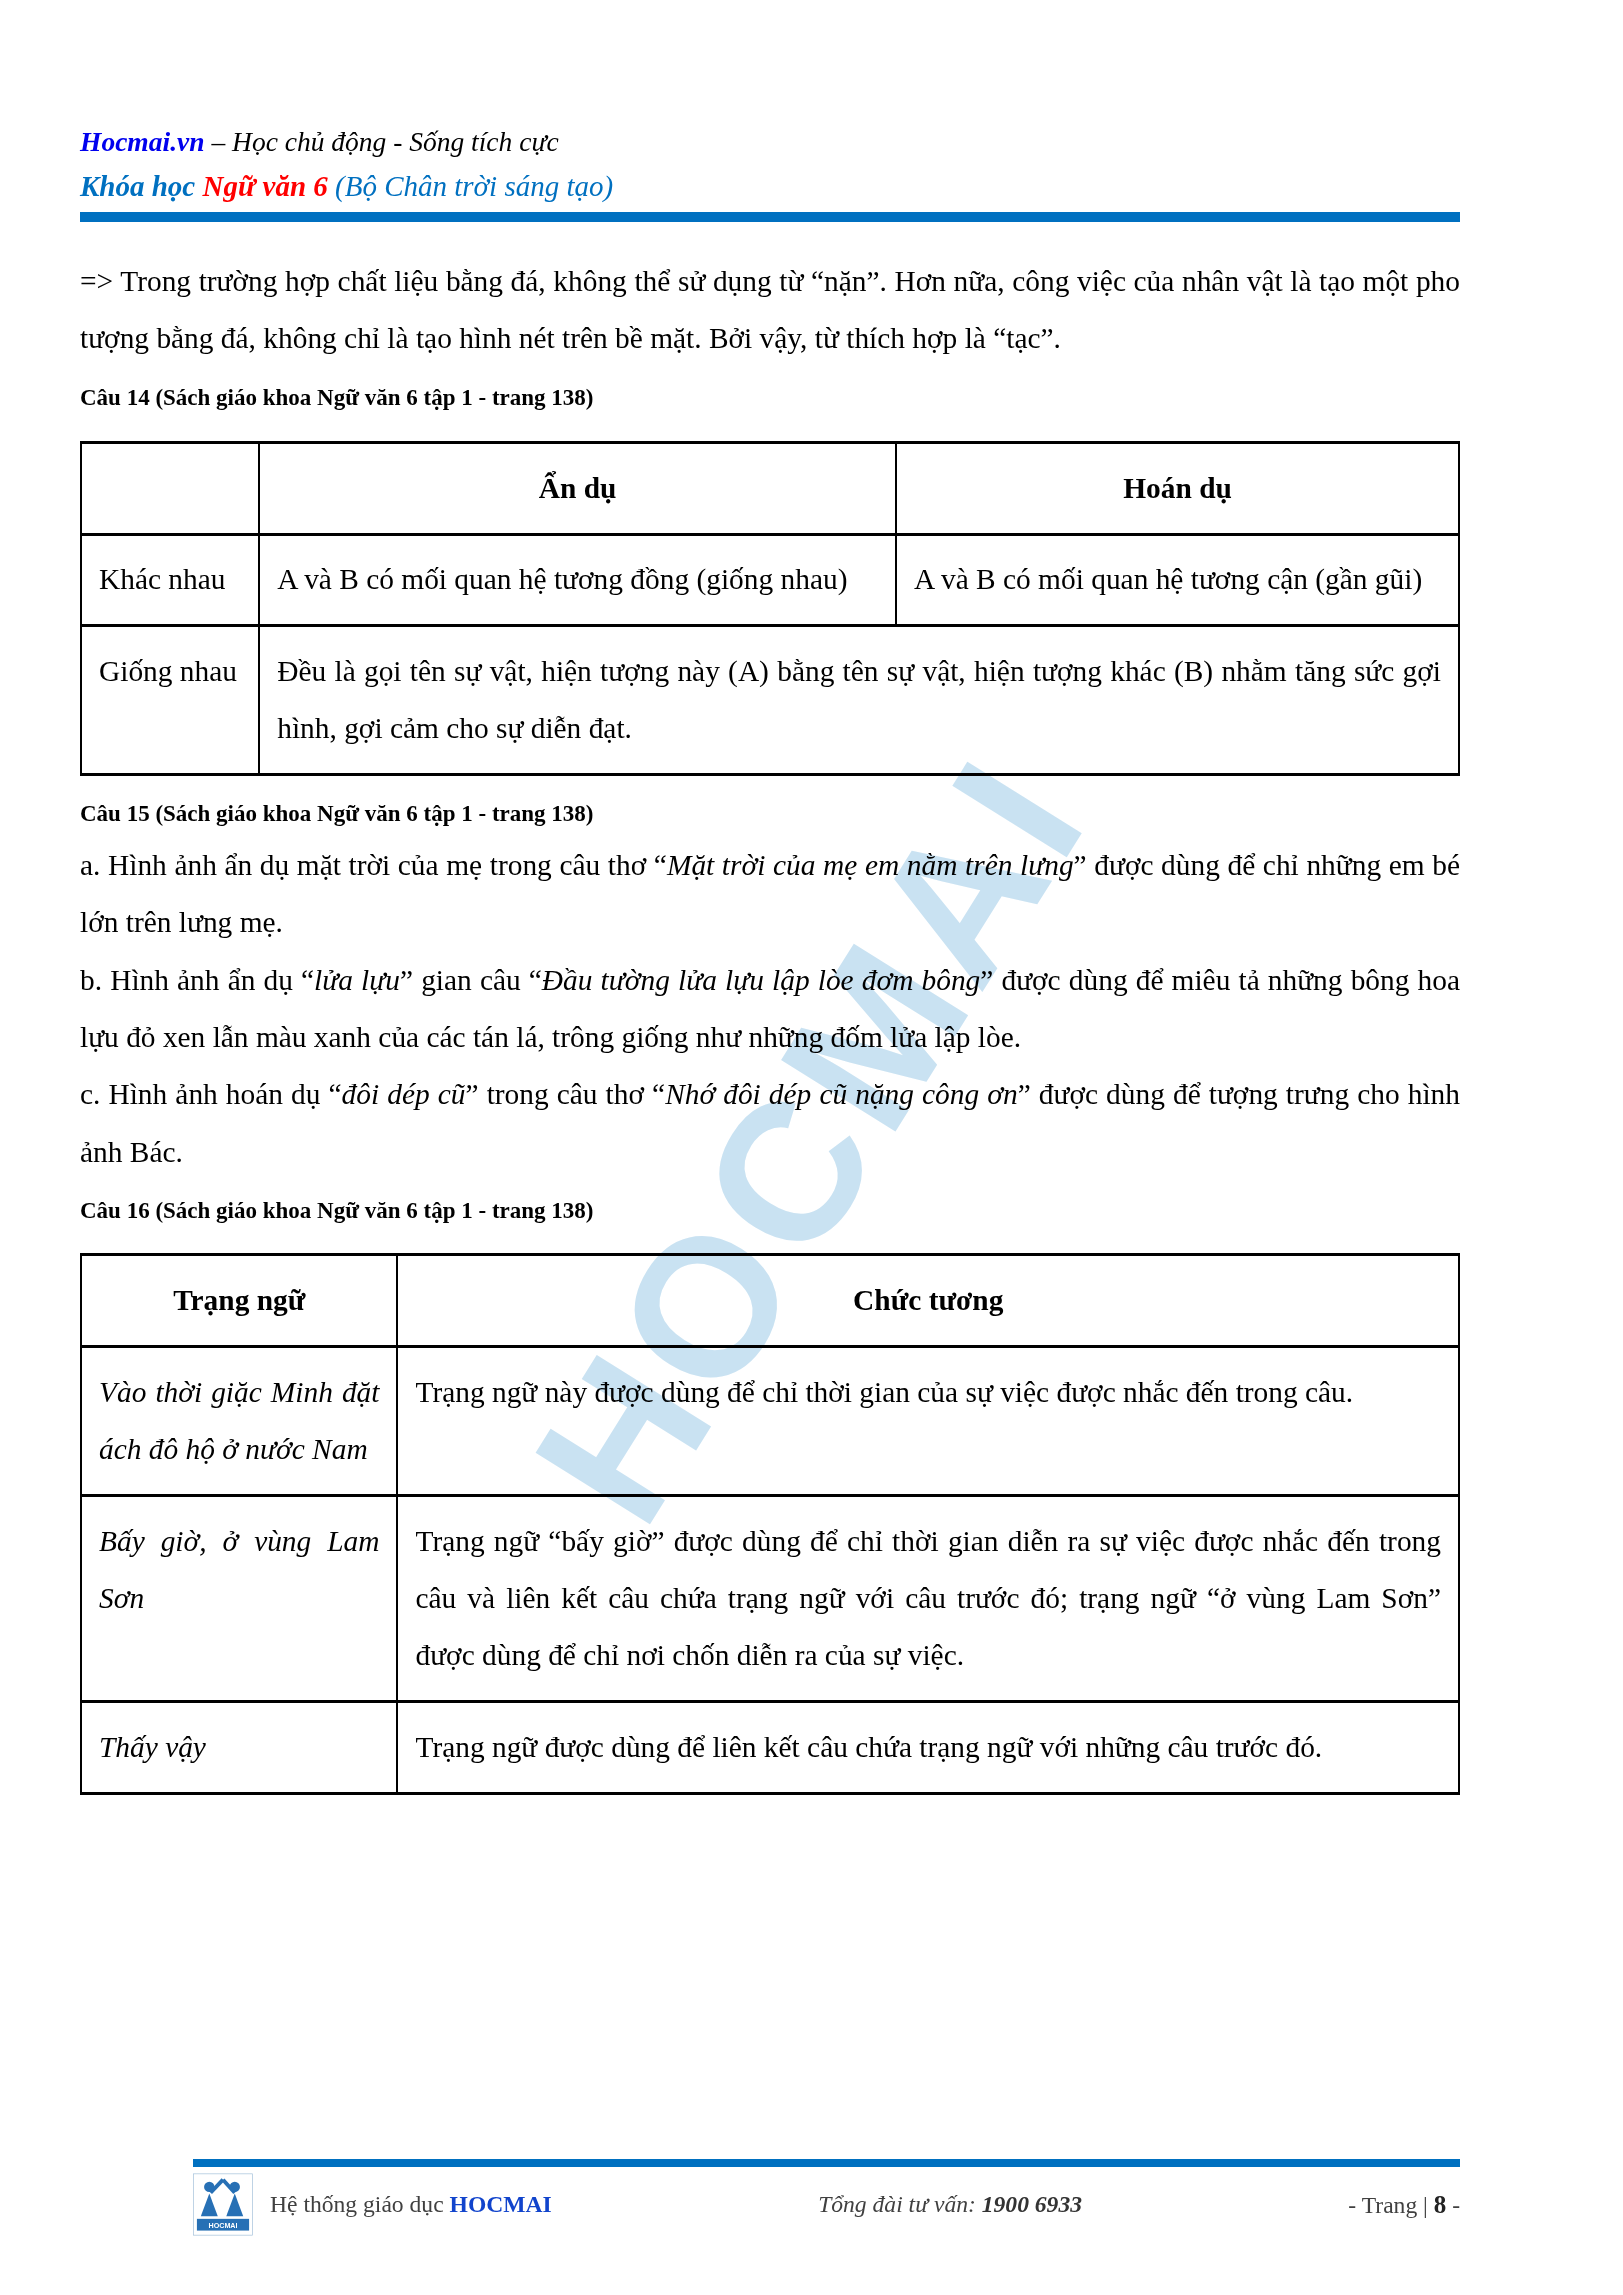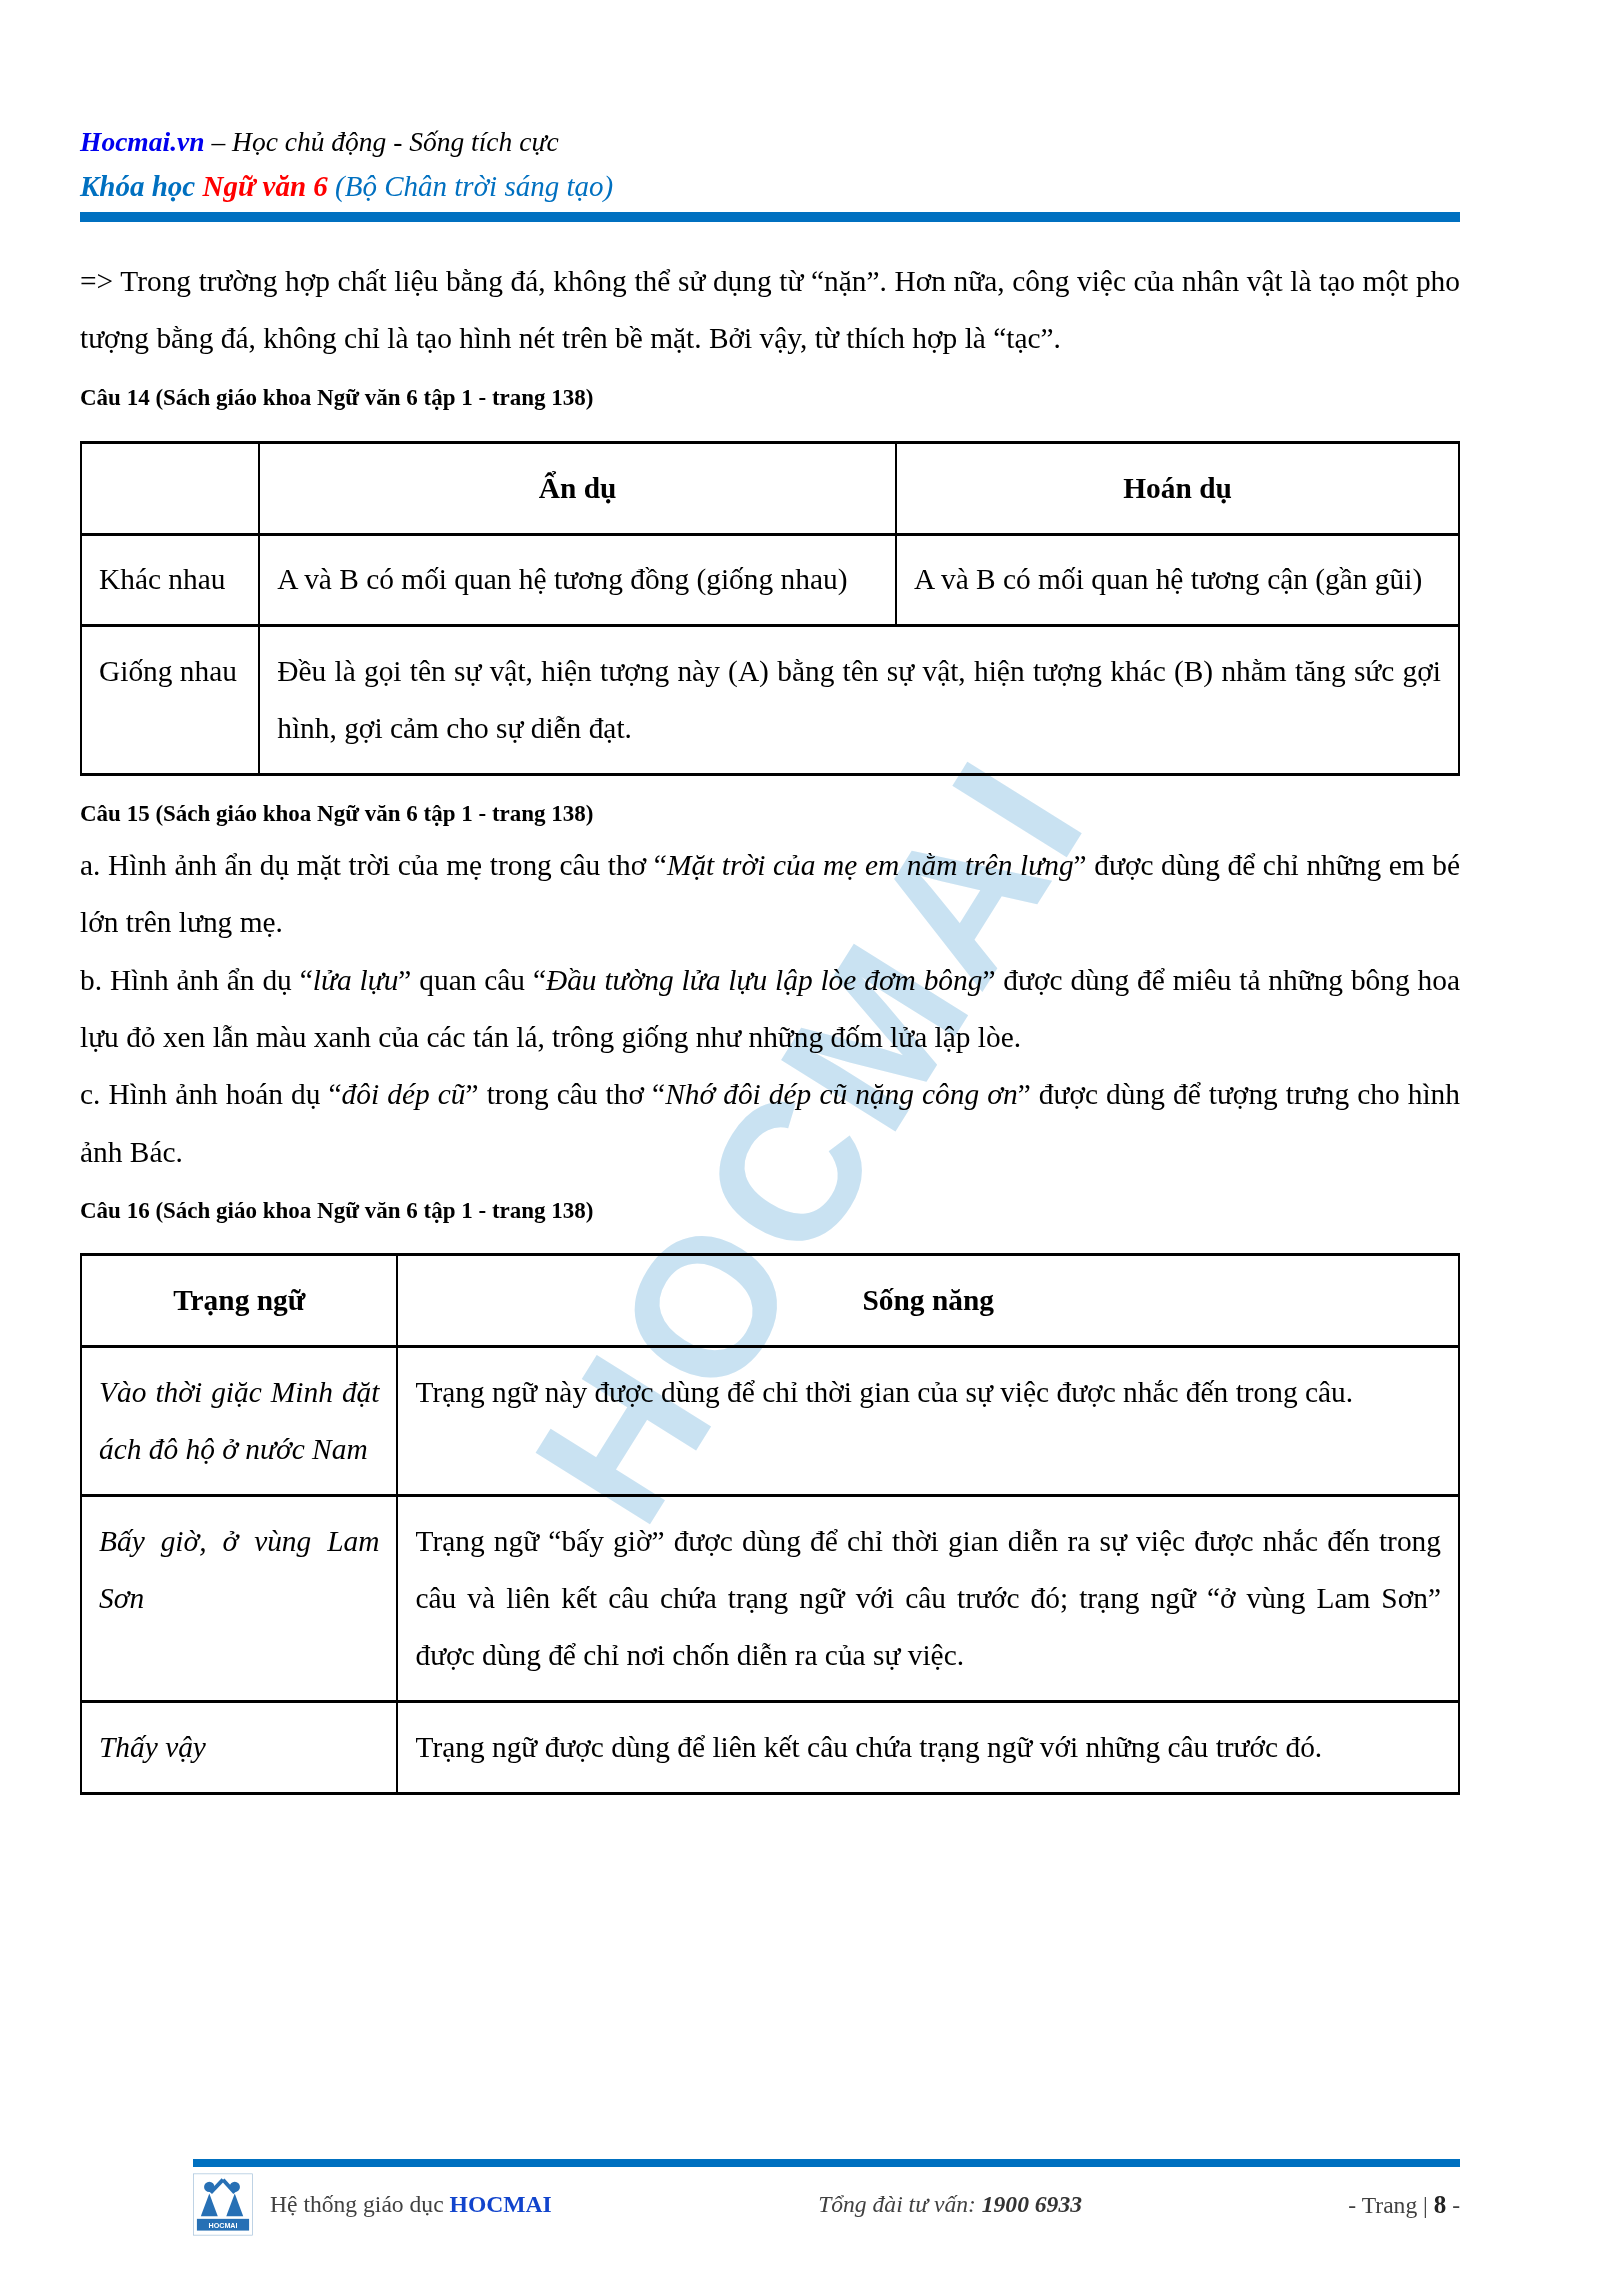--- a/index.html
+++ b/index.html
@@ -92,35 +92,35 @@
         <td class="label-cell">Giống nhau</td>
         <td class="body-cell" colspan="2">Đều là gọi tên sự vật, hiện tượng này (A) bằng tên sự vật, hiện tượng khác (B) nhằm tăng sức gợi hình, gợi cảm cho sự diễn đạt.</td>
       </tr>
     </tbody>
       </table>
 
     <div class="q-heading" style="margin-top:15.7px">Câu 15 (Sách giáo khoa Ngữ văn 6 tập 1 - trang 138)</div>
 
     <div class="item"><span>a. Hình ảnh ẩn dụ mặt trời của mẹ trong câu thơ “</span><i>Mặt trời của mẹ em nằm trên lưng</i><span>” được dùng để chỉ những em bé lớn trên lưng mẹ.</span></div>
 
-    <div class="item"><span>b. Hình ảnh ẩn dụ “</span><i>lửa lựu</i><span>” quan câu “</span><i>Đầu tường lửa lựu lập lòe đơm bông</i><span>” được dùng để miêu tả những bông hoa lựu đỏ xen lẫn màu xanh của các tán lá, trông giống như những đốm lửa lập lòe.</span></div>
+    <div class="item"><span>b. Hình ảnh ẩn dụ “</span><i>lửa lựu</i><span>” gian câu “</span><i>Đầu tường lửa lựu lập lòe đơm bông</i><span>” được dùng để miêu tả những bông hoa lựu đỏ xen lẫn màu xanh của các tán lá, trông giống như những đốm lửa lập lòe.</span></div>
 
     <div class="item"><span>c. Hình ảnh hoán dụ “</span><i>đôi dép cũ</i><span>” trong câu thơ “</span><i>Nhớ đôi dép cũ nặng công ơn</i><span>” được dùng để tượng trưng cho hình ảnh Bác.</span></div>
 
     <div class="q-heading" style="margin-top:7.9px">Câu 16 (Sách giáo khoa Ngữ văn 6 tập 1 - trang 138)</div>
 
     <table>
       <colgroup>
           <col style="width:291px">
           <col style="width:976px">
         </colgroup>
       <tbody>
           <tr>
         <td class="th">Trạng ngữ</td>
-        <td class="th">Sống năng</td>
+        <td class="th">Chức tương</td>
       </tr>
       <tr>
         <td class="tn-cell">Vào thời giặc Minh đặt ách đô hộ ở nước Nam</td>
         <td class="body-cell">Trạng ngữ này được dùng để chỉ thời gian của sự việc được nhắc đến trong câu.</td>
       </tr>
       <tr>
         <td class="tn-cell">Bấy giờ, ở vùng Lam Sơn</td>
         <td class="body-cell">Trạng ngữ “bấy giờ” được dùng để chỉ thời gian diễn ra sự việc được nhắc đến trong câu và liên kết câu chứa trạng ngữ với câu trước đó; trạng ngữ “ở vùng Lam Sơn” được dùng để chỉ nơi chốn diễn ra của sự việc.</td>
       </tr>
       <tr>

